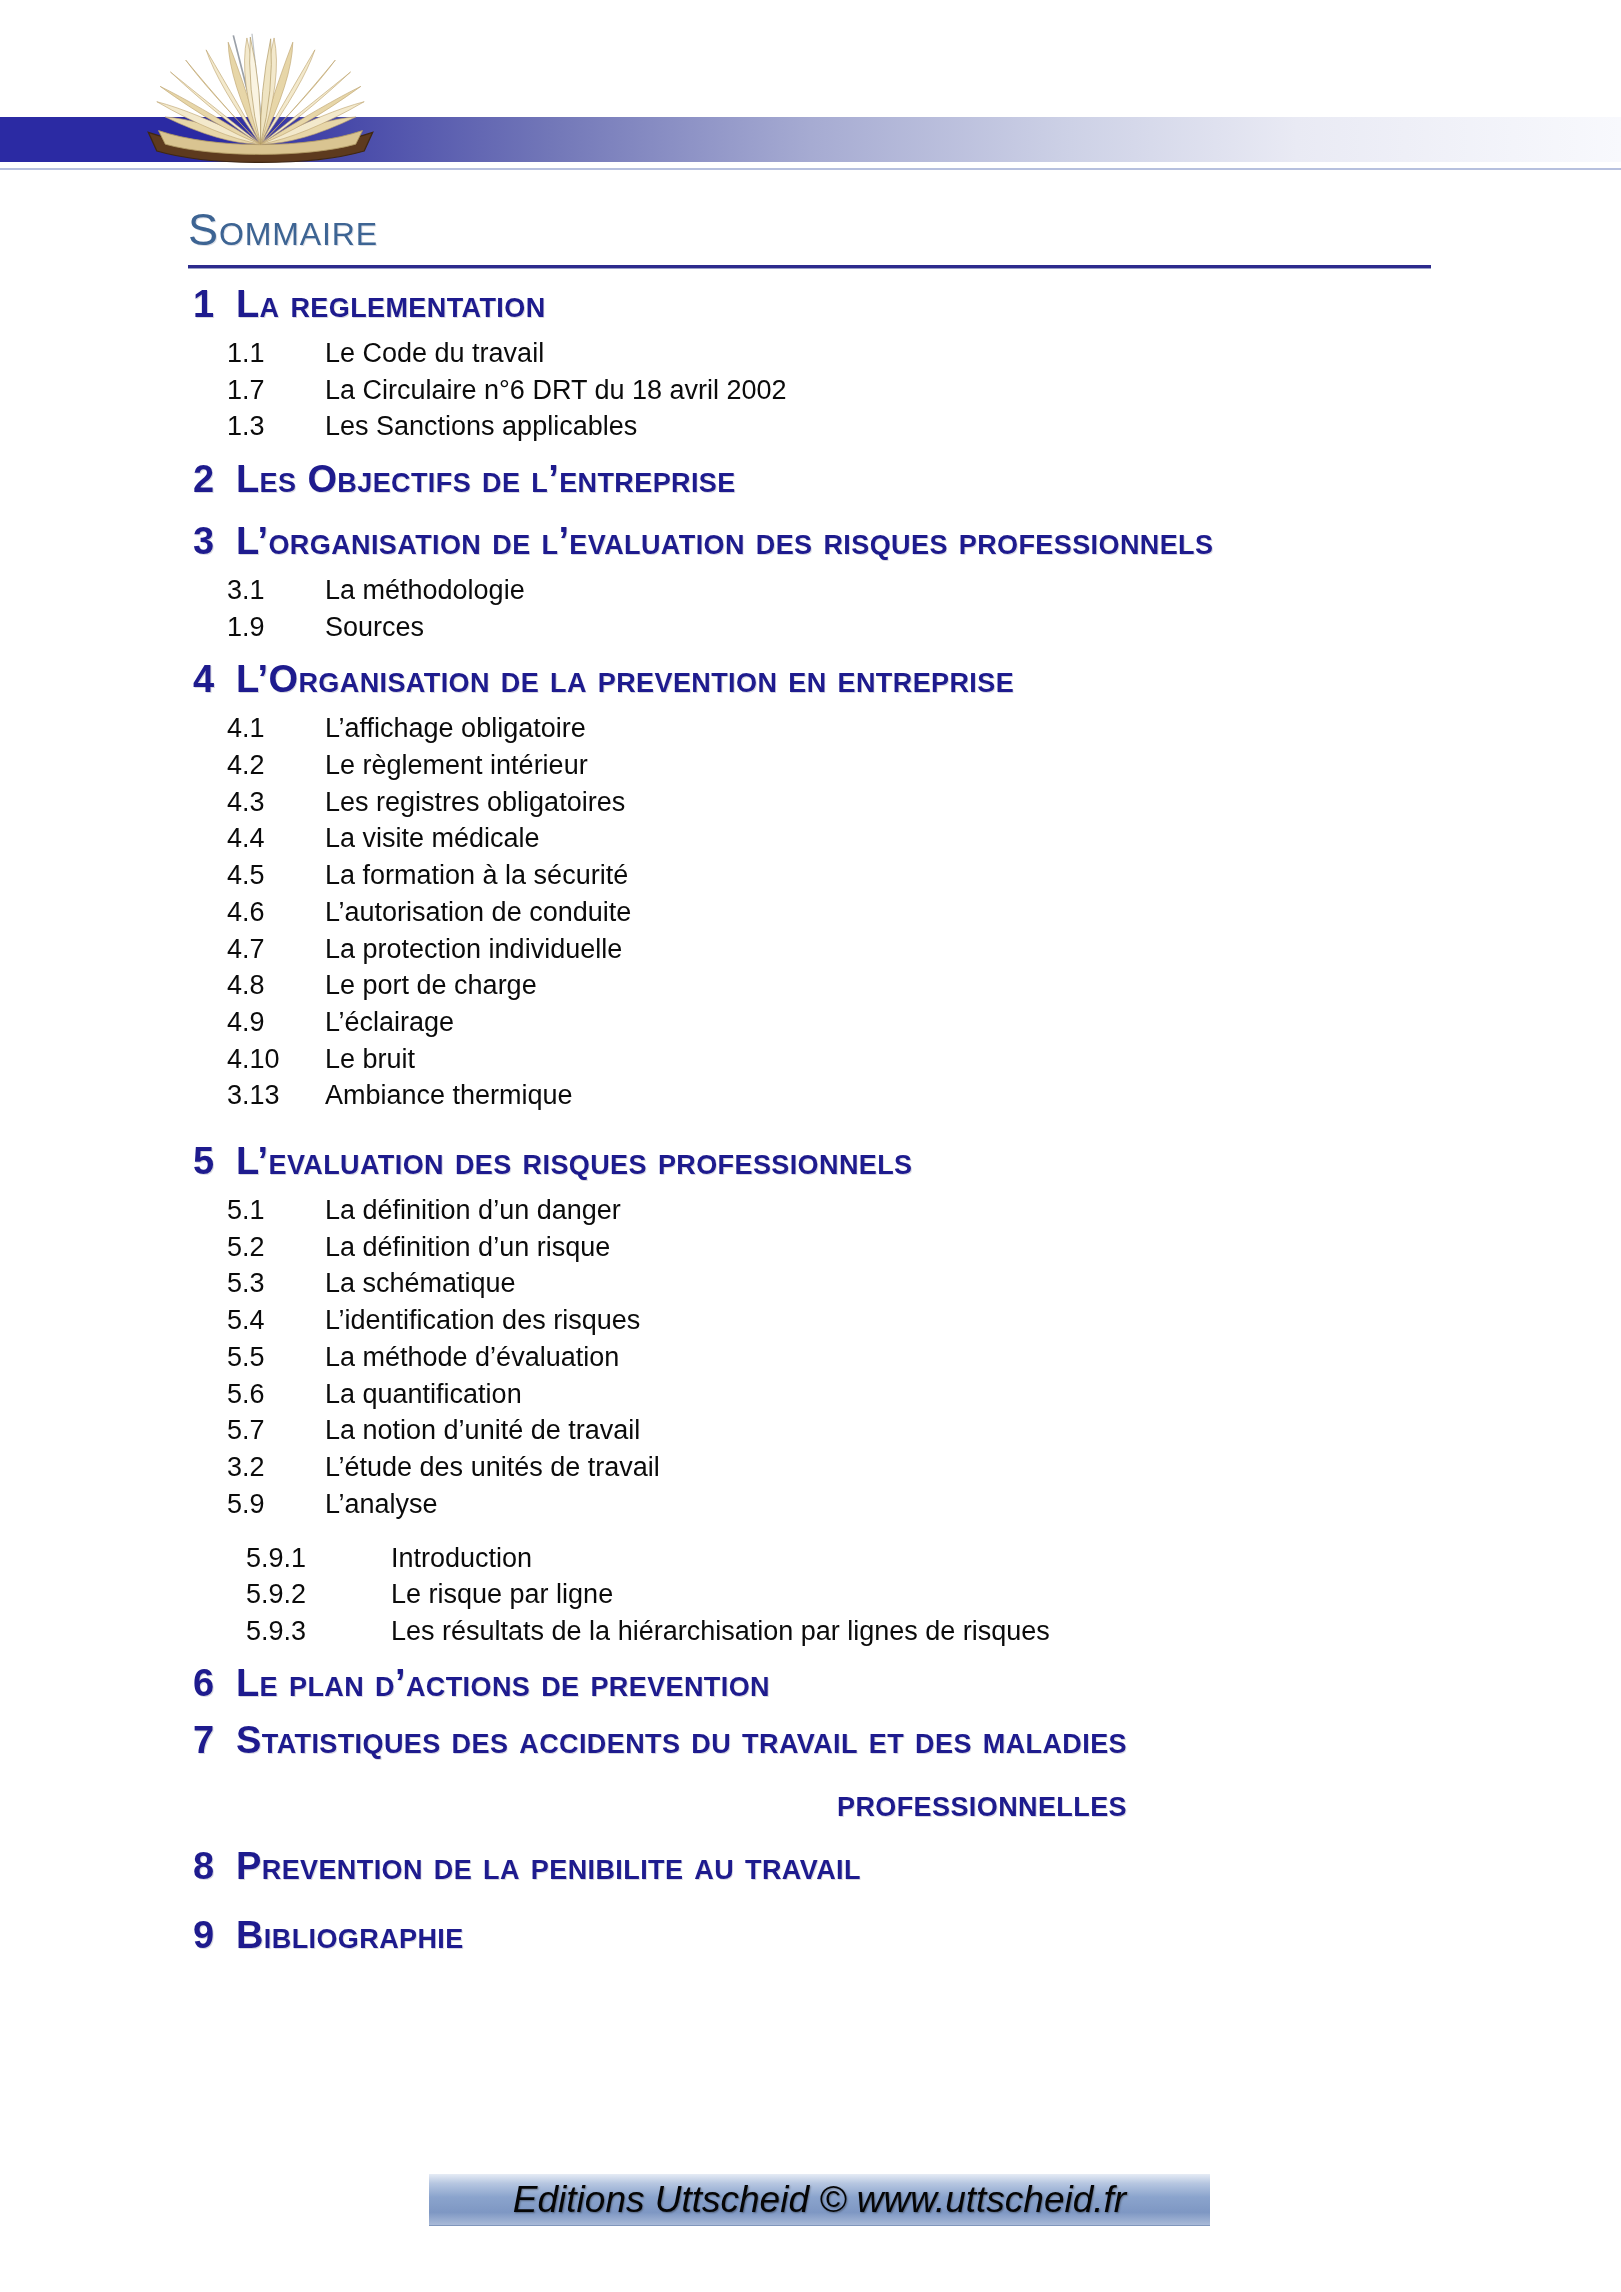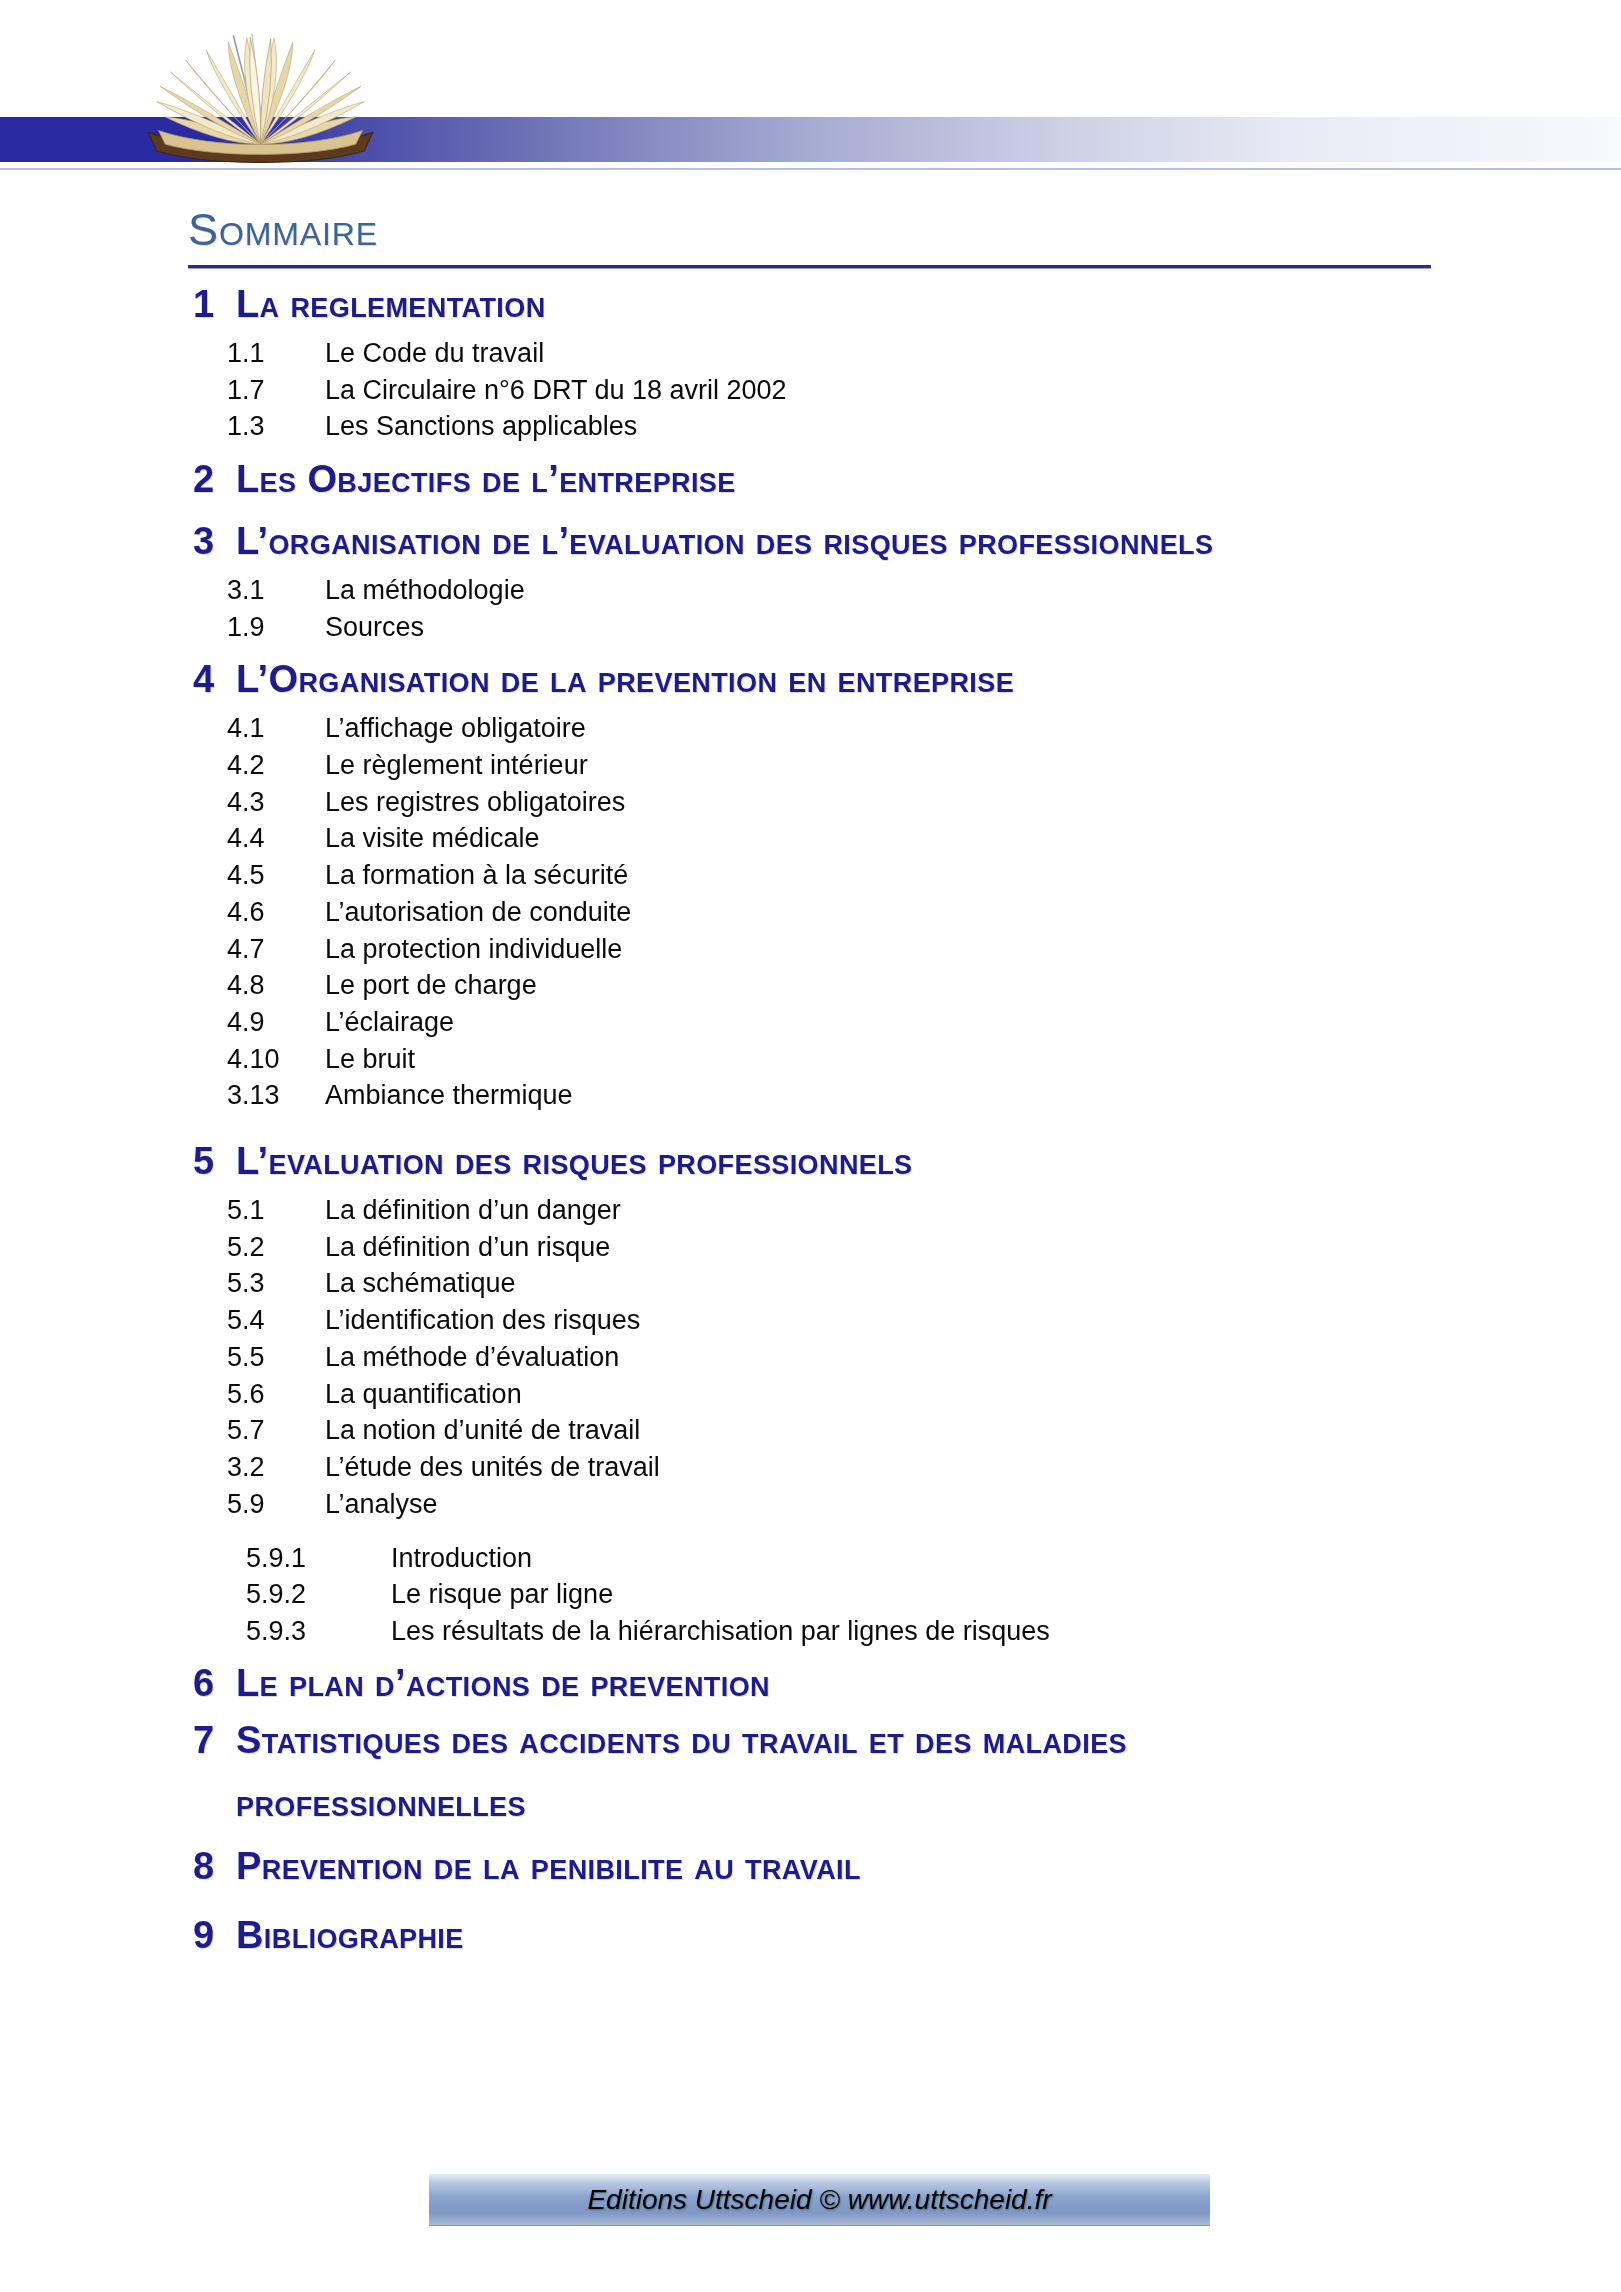--- a/index.html
+++ b/index.html
@@ -1,18 +1,18 @@
 <!DOCTYPE html>
 <html style="font-size:14.3px"><head>
 <meta charset="utf-8">
 <style>
   html,body{margin:0;padding:0;background:#ffffff;}
   #page{
     position:relative;width:1621px;height:2293px;overflow:hidden;
-    background:#ffffff;font-family:"Liberation Sans",sans-serif;
+    background:#ffffff;font-family:"Liberation Sans",sans-serif;text-align:right;
   }
   
   #header-bar{
     position:absolute;left:0;top:117px;width:1621px;height:45px;
     background:linear-gradient(to right,
       #2b2aa3 0%,#2b2aa3 13%,#4a4caa 22%,#7277b8 34%,
       #a6abd2 50%,#cdd1e6 66%,#e9eaf4 80%,#f8f9fd 100%);
   }
   #header-underline{
     position:absolute;left:0;top:168px;width:1621px;height:1.8px;
@@ -46,21 +46,21 @@
   .l3 .txt{left:391px;}
   
   #footer-bar{
     position:absolute;left:429px;top:2174px;width:781px;height:51px;
     background:linear-gradient(180deg,
       #e6ecf5 0%,#b7c7e1 18%,#8ba4cd 45%,#7e97c3 75%,#a9bad8 100%);
     border-bottom:1.8px solid #8096bc;
     display:flex;align-items:center;justify-content:center;
   }
   #footer-text{
-    font-style:italic;font-size:28px;color:#050505;
+    font-style:italic;font-size:37px;color:#050505;
     text-shadow:0.9px 0.9px 1.8px rgba(0,0,0,0.35);
   }
 </style>
 </head>
 <body>
 
 <div id="page">
 
   <div id="header-bar"></div>
   <div id="header-underline"></div>

